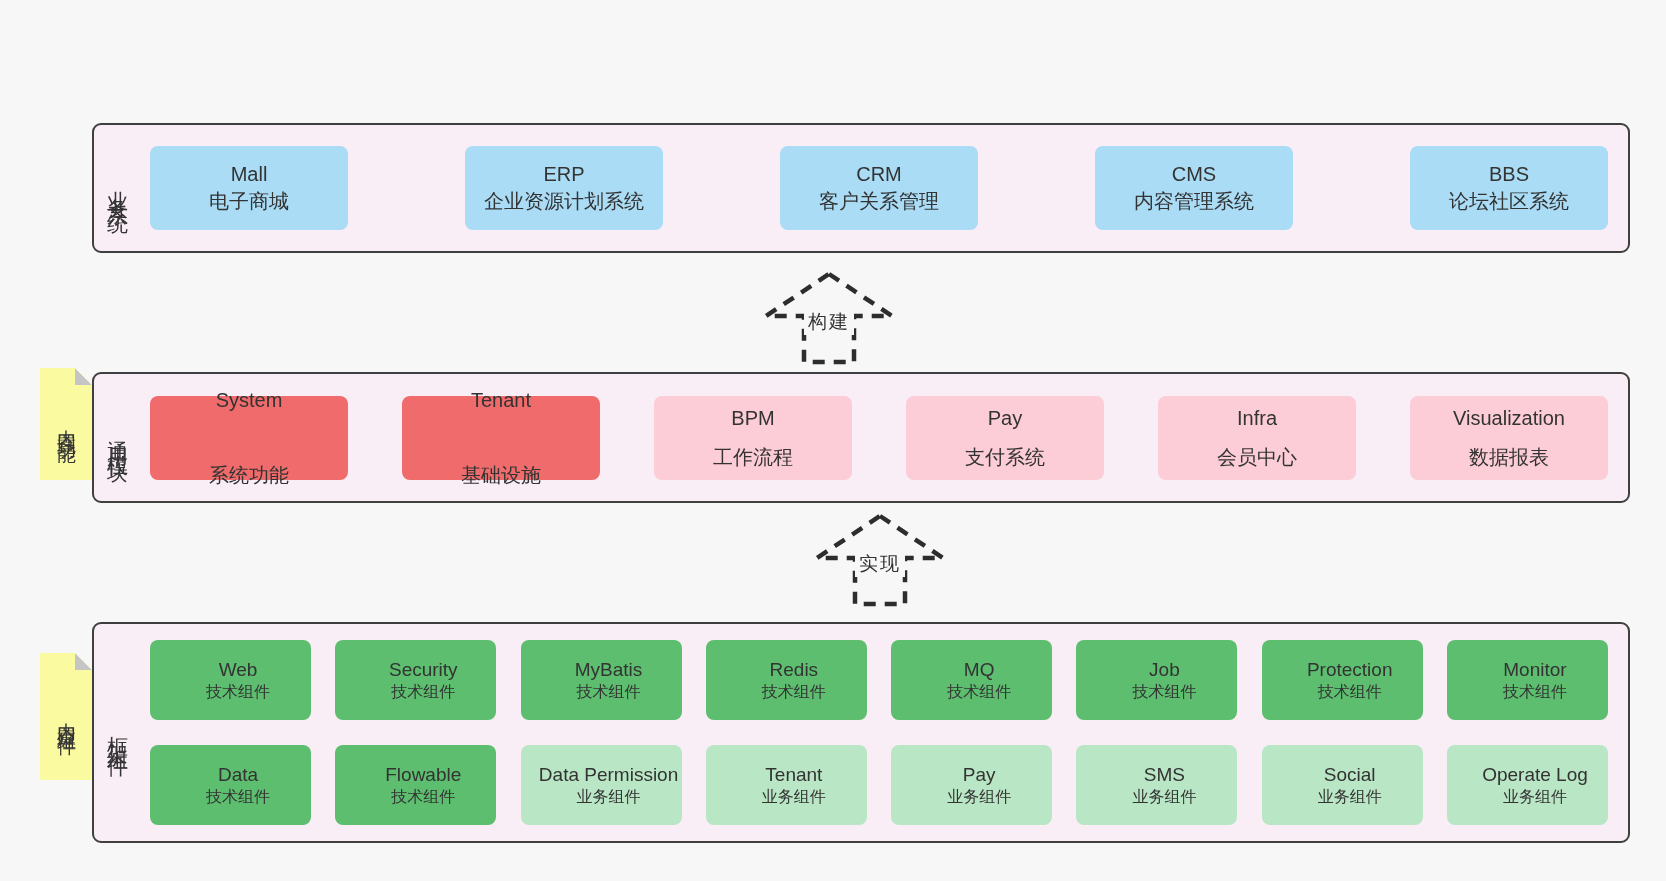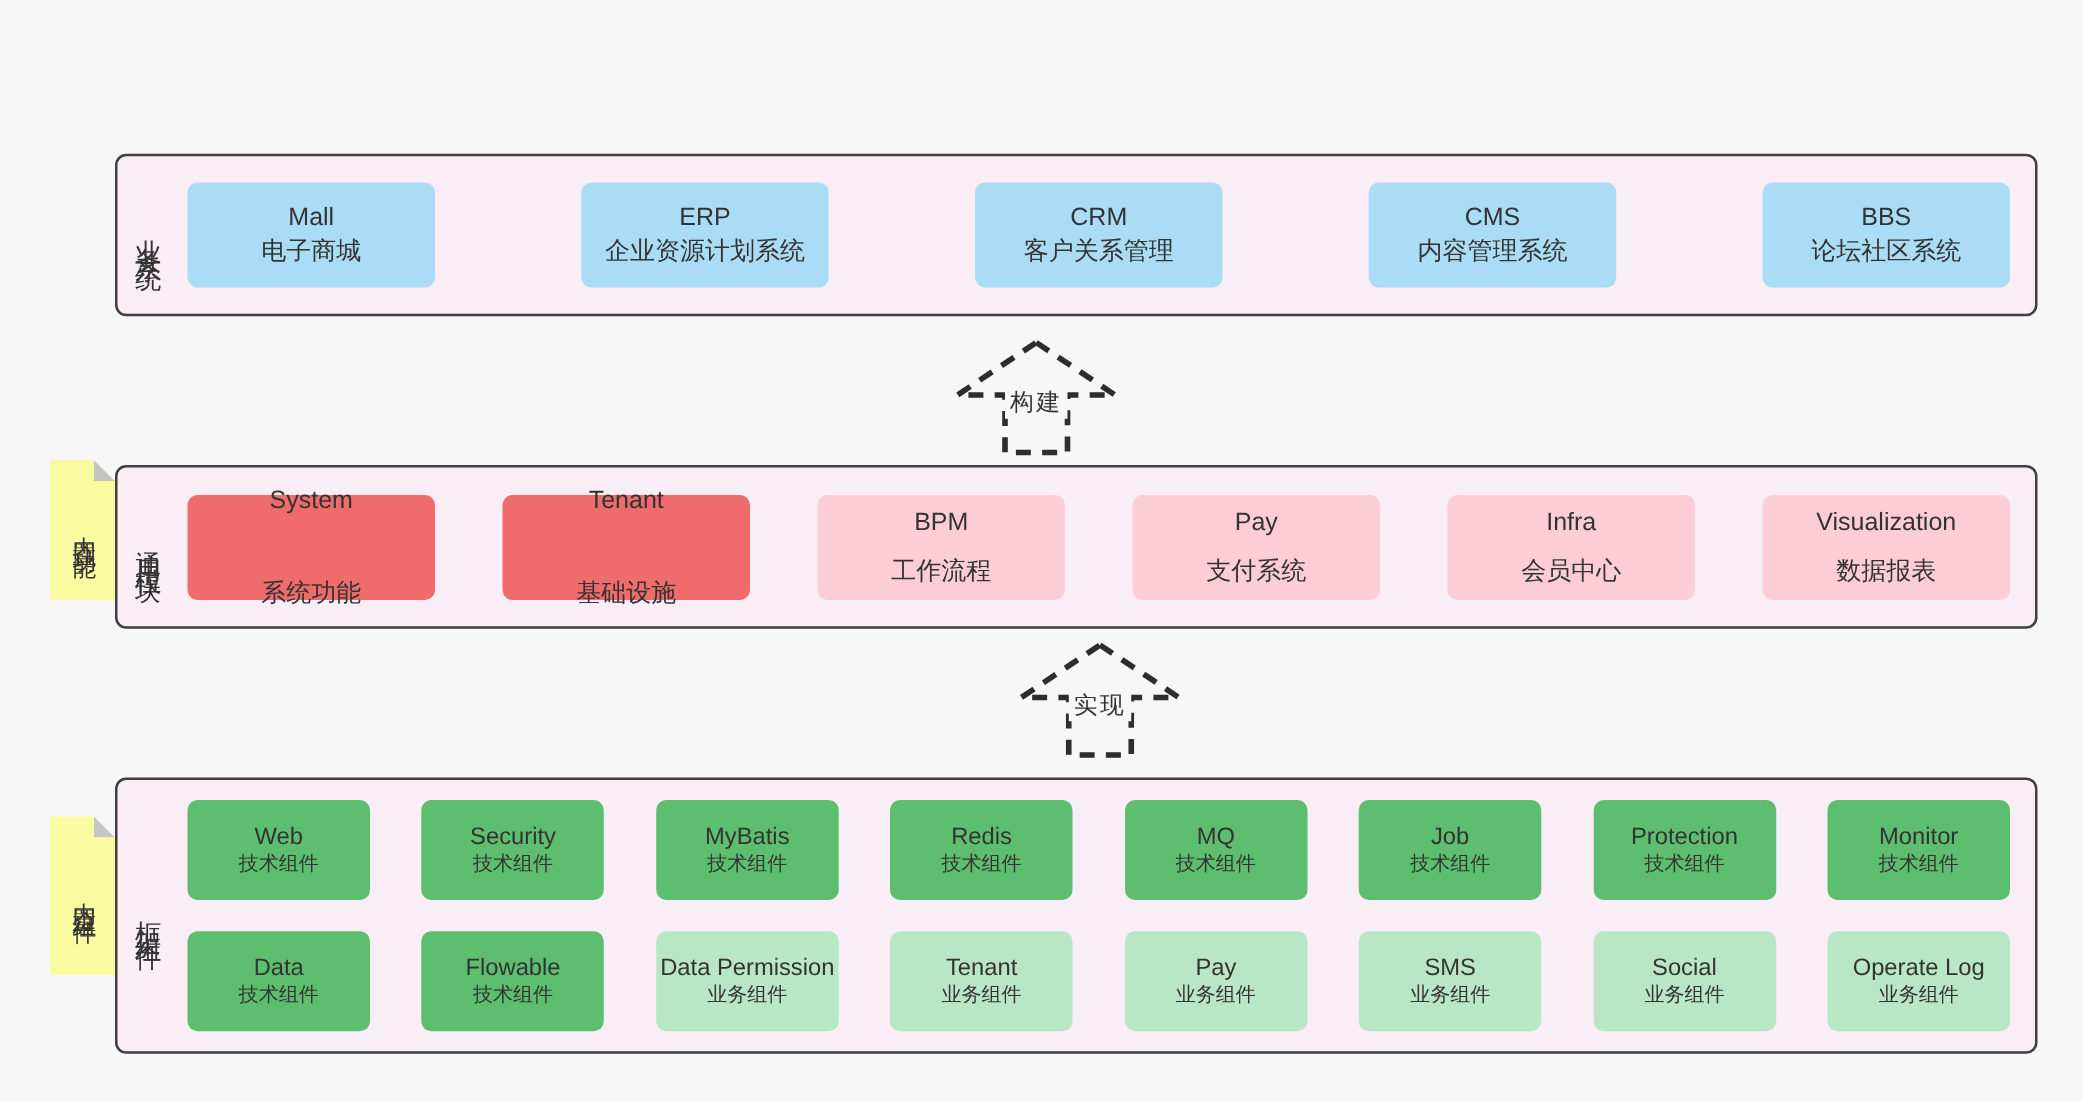--- a/index.html
+++ b/index.html
@@ -33,21 +33,21 @@
   }
   .box-row { display:flex; justify-content:space-between; }
 
   
   .box {
     border-radius:8px; display:flex; flex-direction:column;
     align-items:center; justify-content:center; text-align:center;
     line-height:1.35; color:#333;
   }
   .box.wide   { width:198px; height:84px; }
-  .box.narrow { width:146px; height:80px; line-height:1.25; }
+  .box.narrow { width:146px; height:80px; line-height:1.25;padding-left:15px; }
   .box .en { font-size:20px; }
   .box .zh { font-size:20px; }
   .box.narrow .en { font-size:19px; }
   .box.narrow .zh { font-size:16px; }
 
   .box.blue       { background:#aadcf6; }
   .box.red        { background:#f06b6b;gap:48px; }
   .box.pink       { background:#fcccd7;gap:12px; }
   .box.green      { background:#5cbe6e; }
   .box.lightgreen { background:#b9e6c4; }

